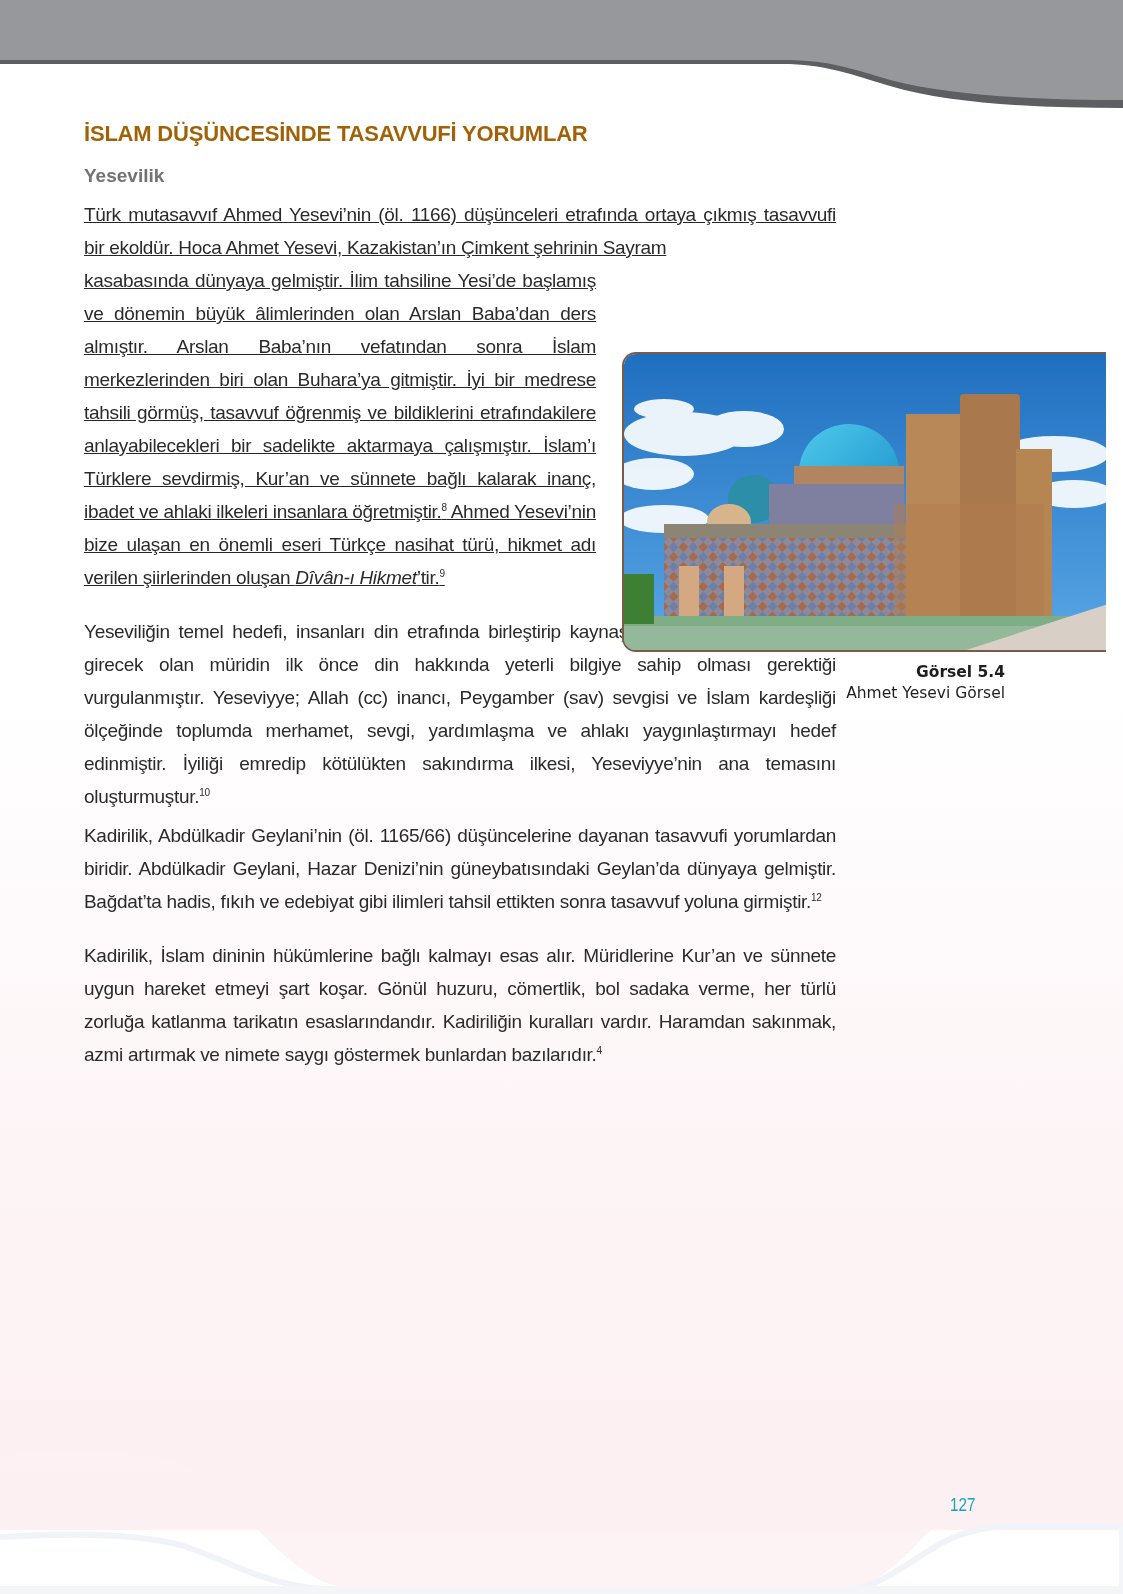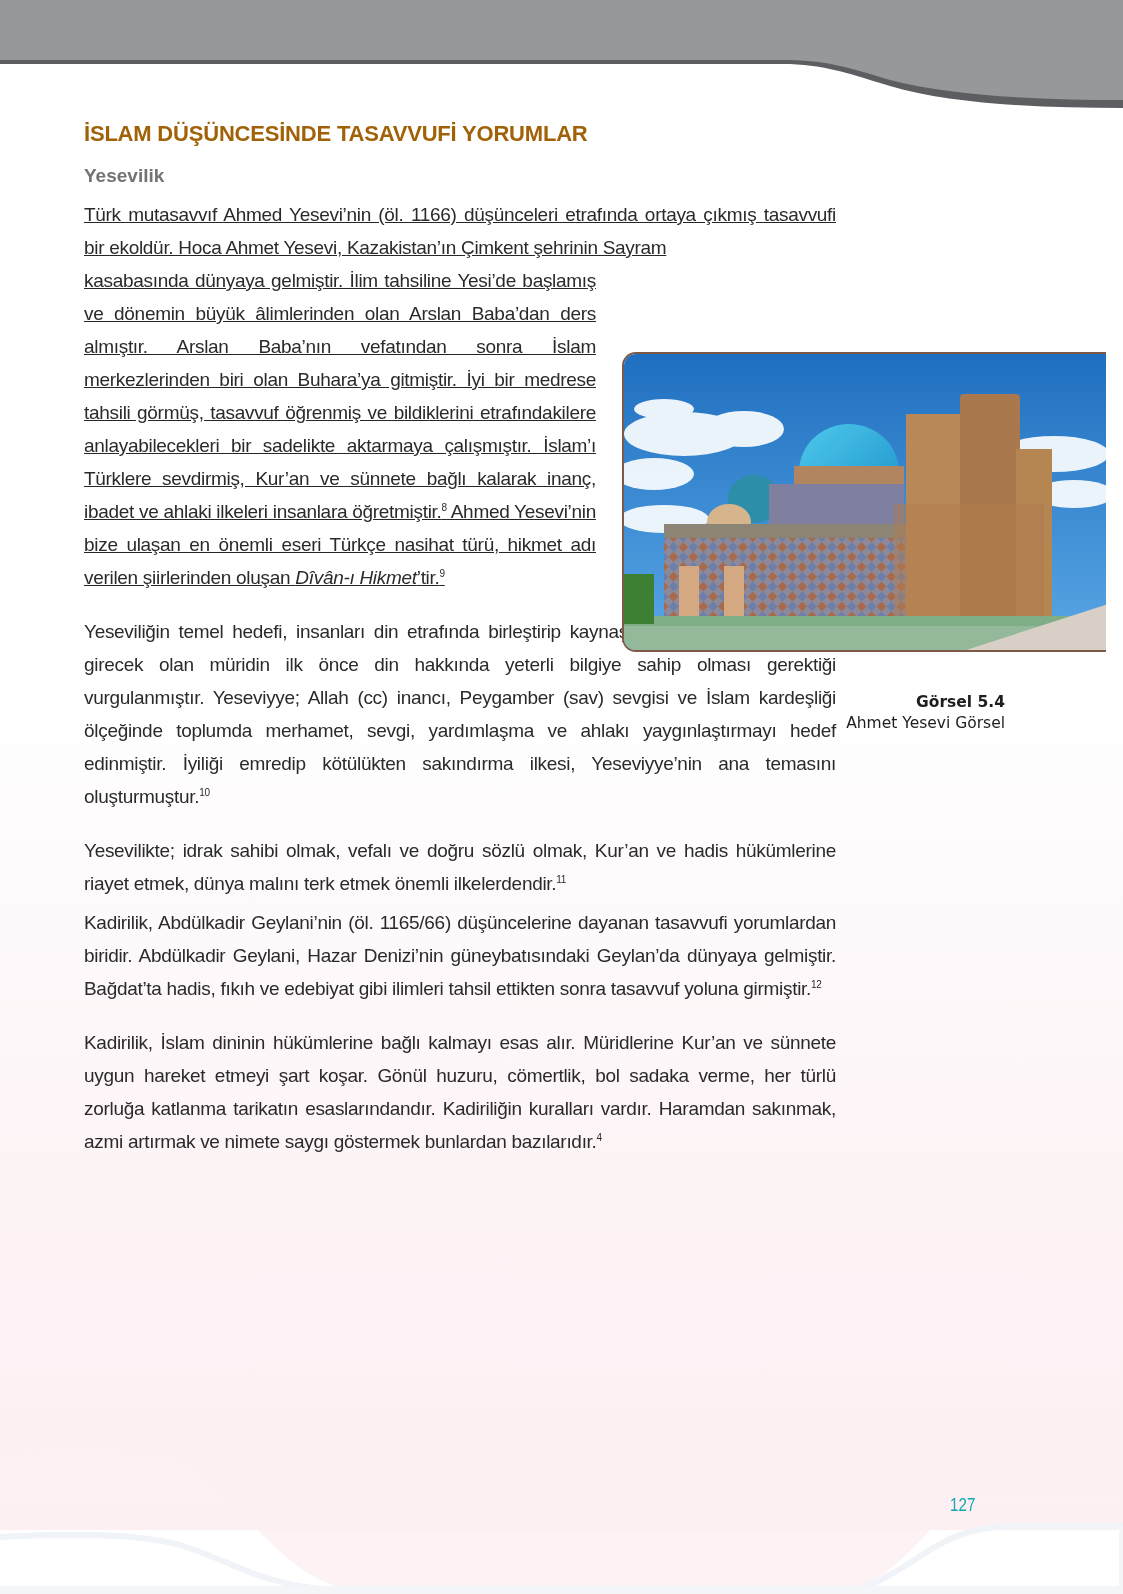--- a/index.html
+++ b/index.html
@@ -36,21 +36,21 @@
   .p-yesevi1 { margin-top:8px; }
   .wrap { position:relative;text-decoration:underline; }
   .wrap p { width:512px; }
   .figure {
     position:absolute; left:622px; top:352px; width:484px; height:300px;
     border:2px solid #7c5a47; border-right:none; border-radius:14px 0 0 14px;
     overflow:hidden; box-sizing:border-box;
   }
   .figure svg { display:block; }
   .caption {
-    position:absolute; left:830px; top:692px; width:175px; text-align:right;
+    position:absolute; left:830px; top:662px; width:175px; text-align:right;
     font-family:"DejaVu Sans", sans-serif; font-size:15.5px; line-height:21px; color:#1e1e1e;
   }
   .caption .num { font-weight:bold; display:block; }
   .caption .ttl { display:block; }
   .p-gap { margin-top:21px; }
   .h-kadiri { margin-top:8px; }
   .p-kadiri1 { margin-top:6px; }
   .page-num {
     position:absolute; left:950px; top:1494px; font-size:19px; color:#14a6b5;
     font-family:"Liberation Sans", sans-serif; transform:scaleX(0.8); transform-origin:left;
@@ -80,21 +80,20 @@
 
   <div class="wrap">
     <p class="p-yesevi1" style="width:752px;">Türk mutasavvıf Ahmed Yesevi’nin (öl. 1166) düşünceleri etrafında ortaya çıkmış tasavvufi bir ekoldür. Hoca Ahmet Yesevi, Kazakistan’ın Çimkent şehrinin Sayram</p>
     <p>
       <span>kasabasında dünyaya gelmiştir. İlim tahsiline Yesi’de başlamış ve dönemin büyük âlimlerinden olan Arslan Baba’dan ders almıştır. Arslan Baba’nın vefatından sonra İslam merkezlerinden biri olan Buhara’ya gitmiştir. İyi bir medrese tahsili görmüş, tasavvuf öğrenmiş ve bildiklerini etrafındakilere anlayabilecekleri bir sadelikte aktarmaya çalışmıştır. İslam’ı Türklere sevdirmiş, Kur’an ve sünnete bağlı kalarak inanç, ibadet ve ahlaki ilkeleri insanlara öğretmiştir.</span><sup>8</sup><span> Ahmed Yesevi’nin bize ulaşan en önemli eseri Türkçe nasihat türü, hikmet adı verilen şiirlerinden oluşan </span><em>Dîvân-ı Hikmet</em><span>’tir.</span><sup>9</sup>
     </p>
   </div>
 
   <p class="p-gap"><span>Yeseviliğin temel hedefi, insanları din etrafında birleştirip kaynaştırmak olmuştur. Bu yola girecek olan müridin ilk önce din hakkında yeterli bilgiye sahip olması gerektiği vurgulanmıştır. Yeseviyye; Allah (cc) inancı, Peygamber (sav) sevgisi ve İslam kardeşliği ölçeğinde toplumda merhamet, sevgi, yardımlaşma ve ahlakı yaygınlaştırmayı hedef edinmiştir. İyiliği emredip kötülükten sakındırma ilkesi, Yeseviyye’nin ana temasını oluşturmuştur.</span><sup>10</sup></p>
 
-  <p class="p-gap"><span>Yesevilikte; idrak sahibi olmak, vefalı ve doğru sözlü olmak, Kur’an ve hadis hükümlerine riayet etmek, dünya malını terk etmek önemli ilkelerdendir.</span><sup>11</sup></p>
 
 
   <p class="p-kadiri1"><span>Kadirilik, Abdülkadir Geylani’nin (öl. 1165/66) düşüncelerine dayanan tasavvufi yorumlardan biridir. Abdülkadir Geylani, Hazar Denizi’nin güneybatısındaki Geylan’da dünyaya gelmiştir. Bağdat’ta hadis, fıkıh ve edebiyat gibi ilimleri tahsil ettikten sonra tasavvuf yoluna girmiştir.</span><sup>12</sup></p>
 
   <p class="p-gap"><span>Kadirilik, İslam dininin hükümlerine bağlı kalmayı esas alır. Müridlerine Kur’an ve sünnete uygun hareket etmeyi şart koşar. Gönül huzuru, cömertlik, bol sadaka verme, her türlü zorluğa katlanma tarikatın esaslarındandır. Kadiriliğin kuralları vardır. Haramdan sakınmak, azmi artırmak ve nimete saygı göstermek bunlardan bazılarıdır.</span><sup>4</sup></p>
 </div>
 
 <div class="figure">
   <svg width="484" height="300" viewBox="0 0 484 300">
     <defs>

